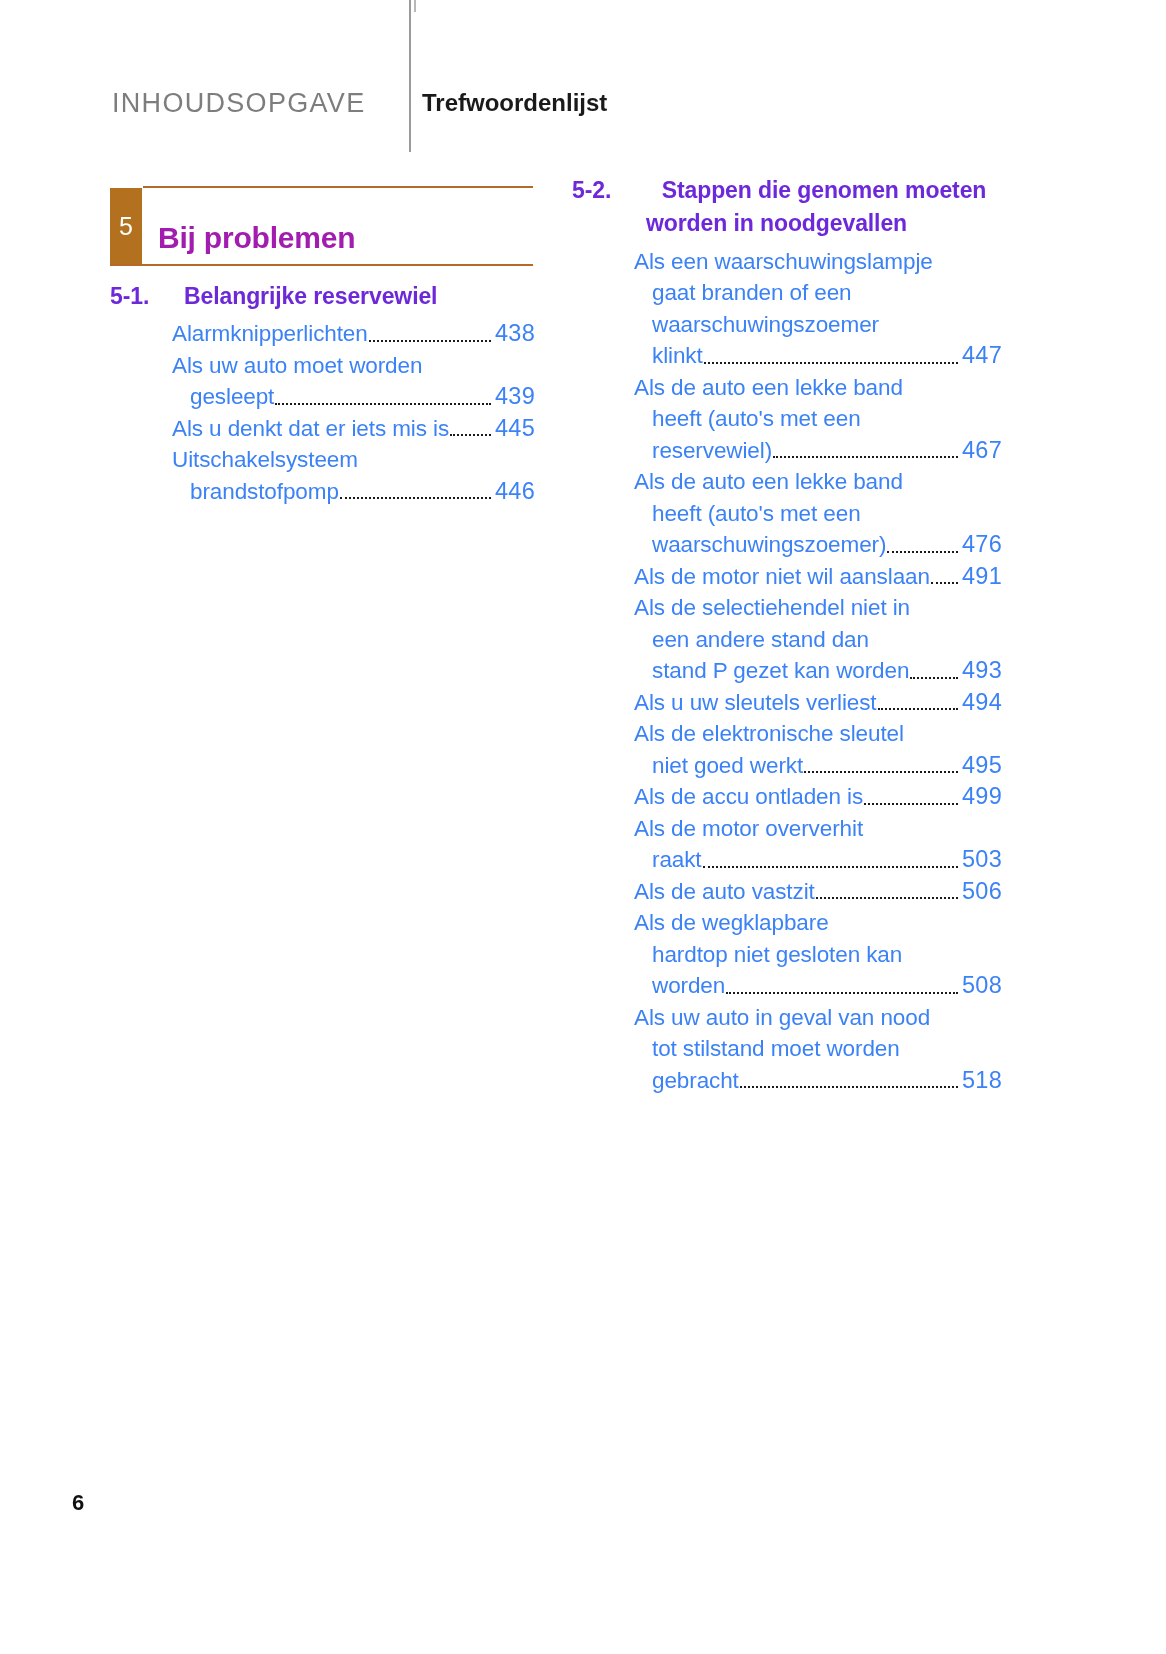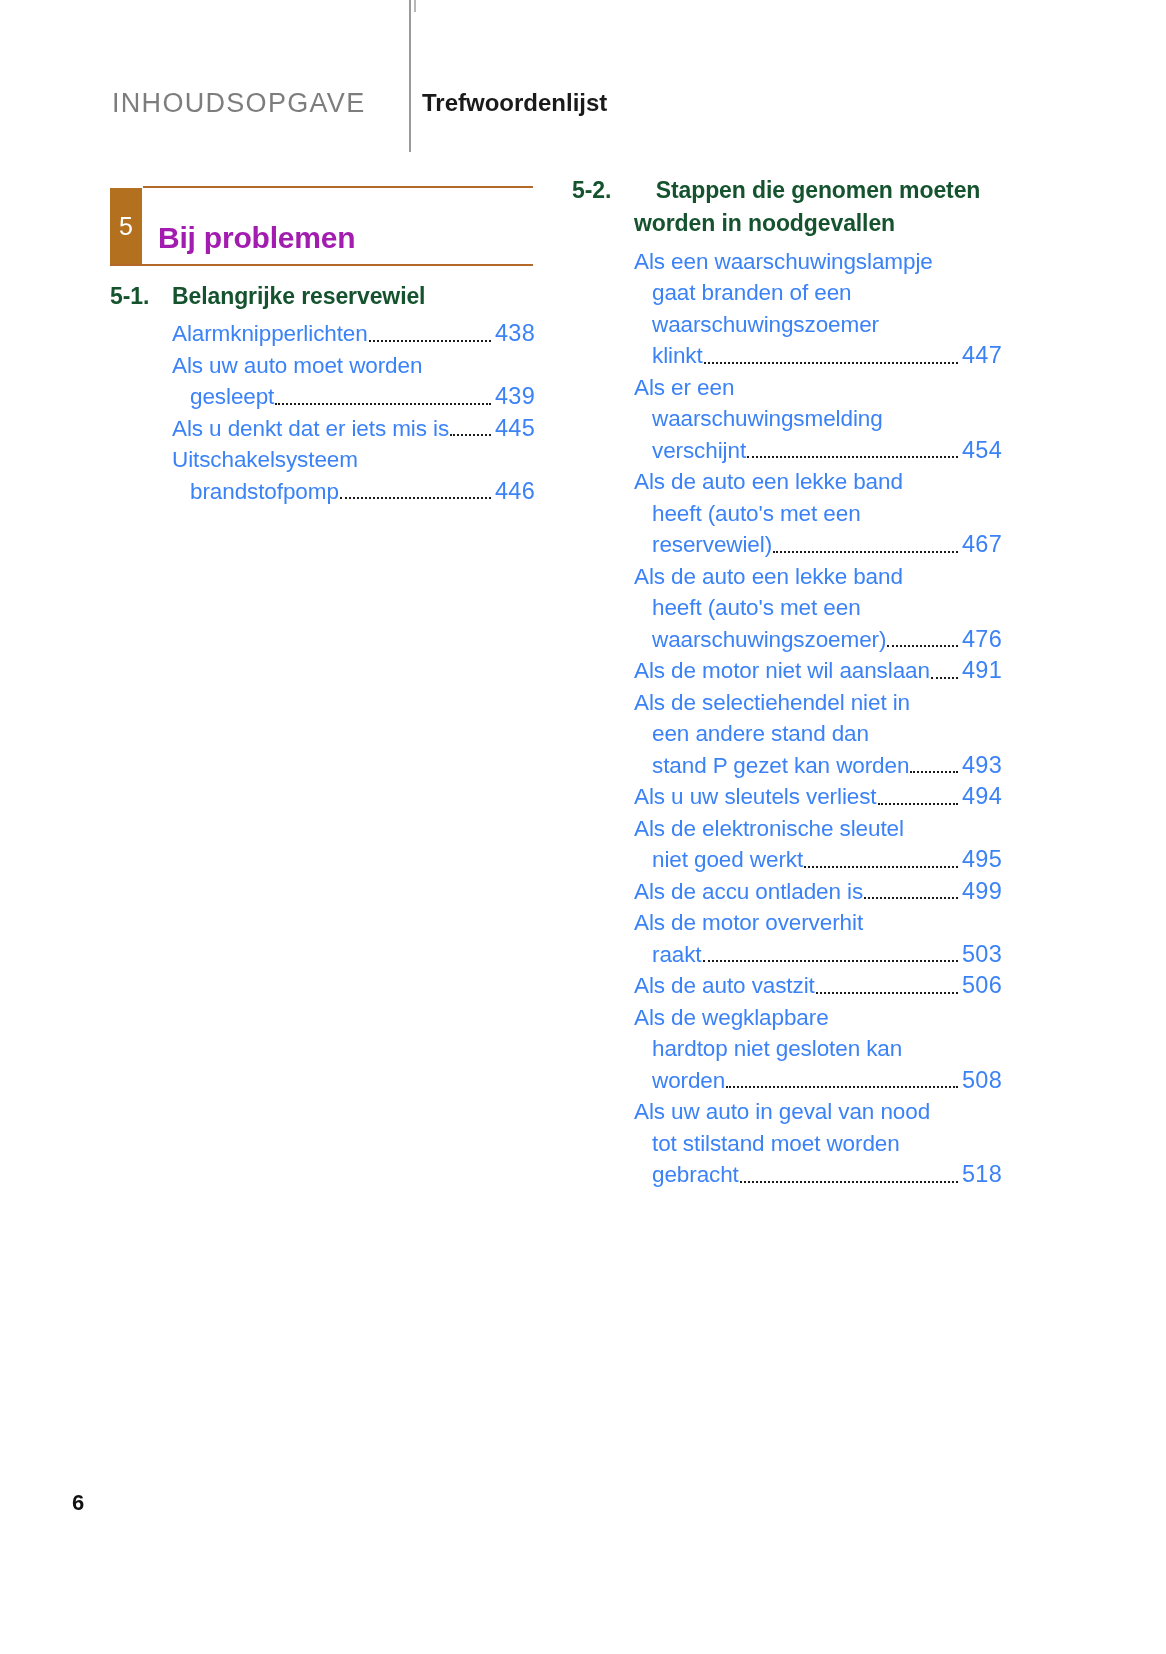--- a/index.html
+++ b/index.html
@@ -123,23 +123,24 @@
     left: 0;
     width: 100%;
   }
 
   
   .sec-head {
     display: flex;
     align-items: flex-start;
     font-size: 23px;
     font-weight: 700;
-    color: #14532d;
+    color: #6d28d9;
     line-height: 1.45;
     letter-spacing: -0.1px;
+    gap: 12px;
   }
   .sec-num {
     flex: 0 0 auto;
     width: 62px;
     white-space: nowrap;
   }
   .sec-title {
     flex: 1 1 auto;
   }
 
@@ -301,31 +302,20 @@
             <span class="ln indent-1">gaat branden of een</span>
             <span class="ln indent-1">waarschuwingszoemer</span>
           </div>
           <div class="last-line indent-1">
             <span class="lt">klinkt</span>
             <span class="dots"></span>
             <span class="pg">447</span>
           </div>
         </div>
 
-        <div class="entry entry-multi">
-          <div class="pre-lines">
-            <span class="ln">Als er een</span>
-            <span class="ln indent-1">waarschuwingsmelding</span>
-          </div>
-          <div class="last-line indent-1">
-            <span class="lt">verschijnt</span>
-            <span class="dots"></span>
-            <span class="pg">454</span>
-          </div>
-        </div>
 
         <div class="entry entry-multi">
           <div class="pre-lines">
             <span class="ln">Als de auto een lekke band</span>
             <span class="ln indent-1">heeft (auto's met een</span>
           </div>
           <div class="last-line indent-1">
             <span class="lt">reservewiel)</span>
             <span class="dots"></span>
             <span class="pg">467</span>

